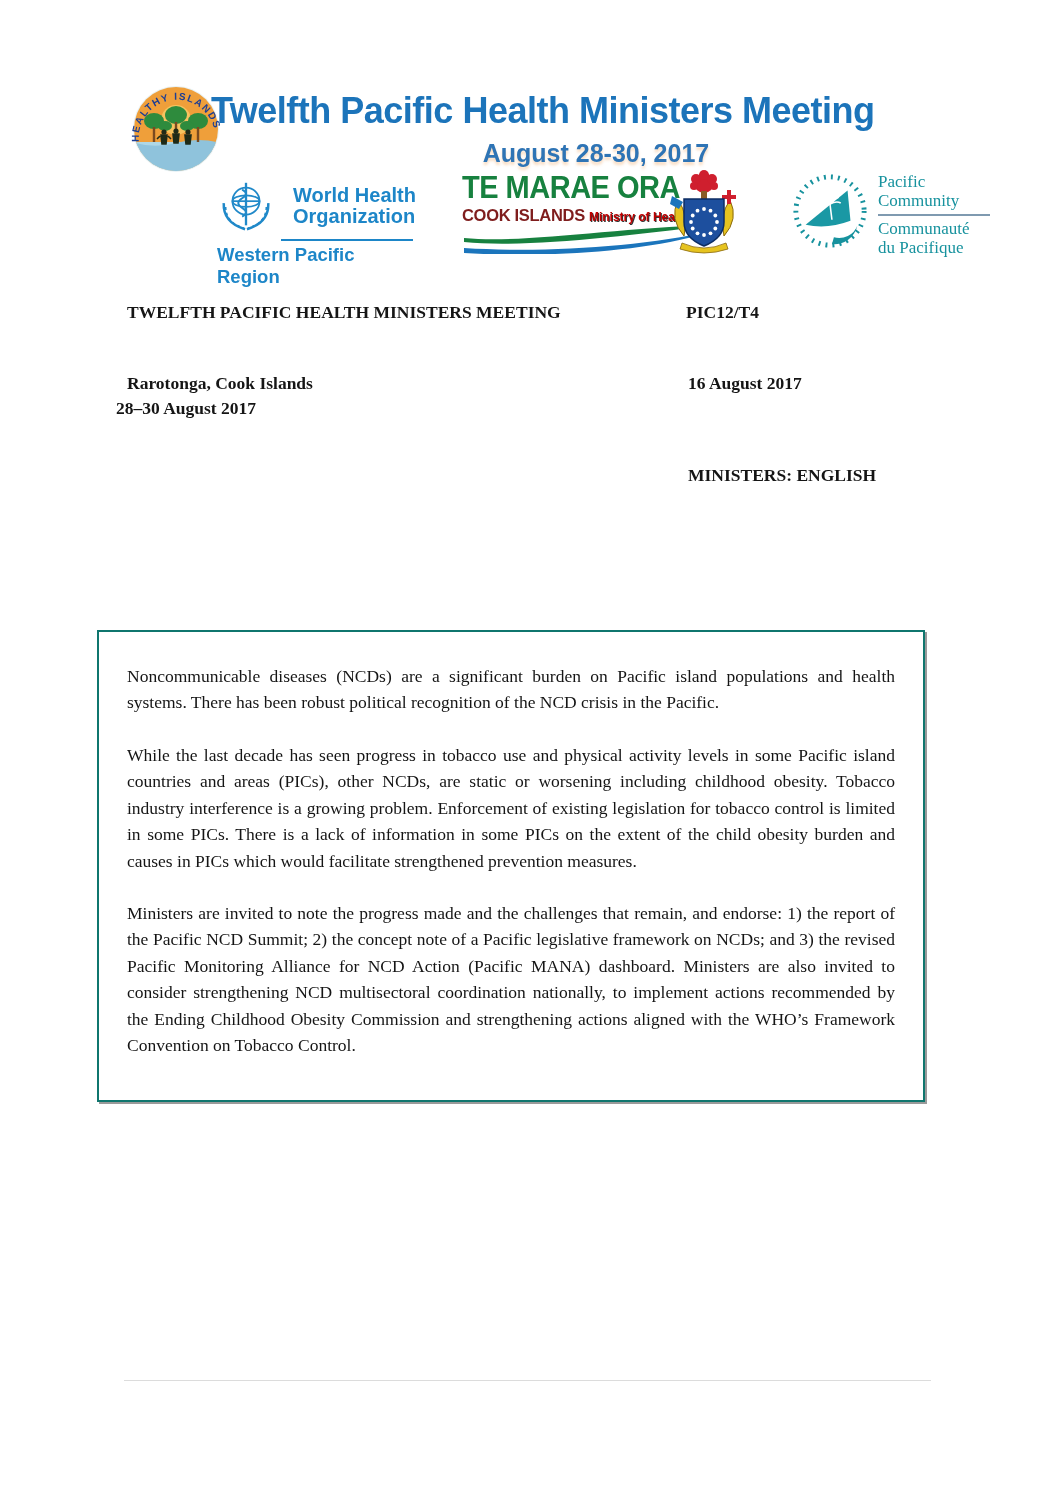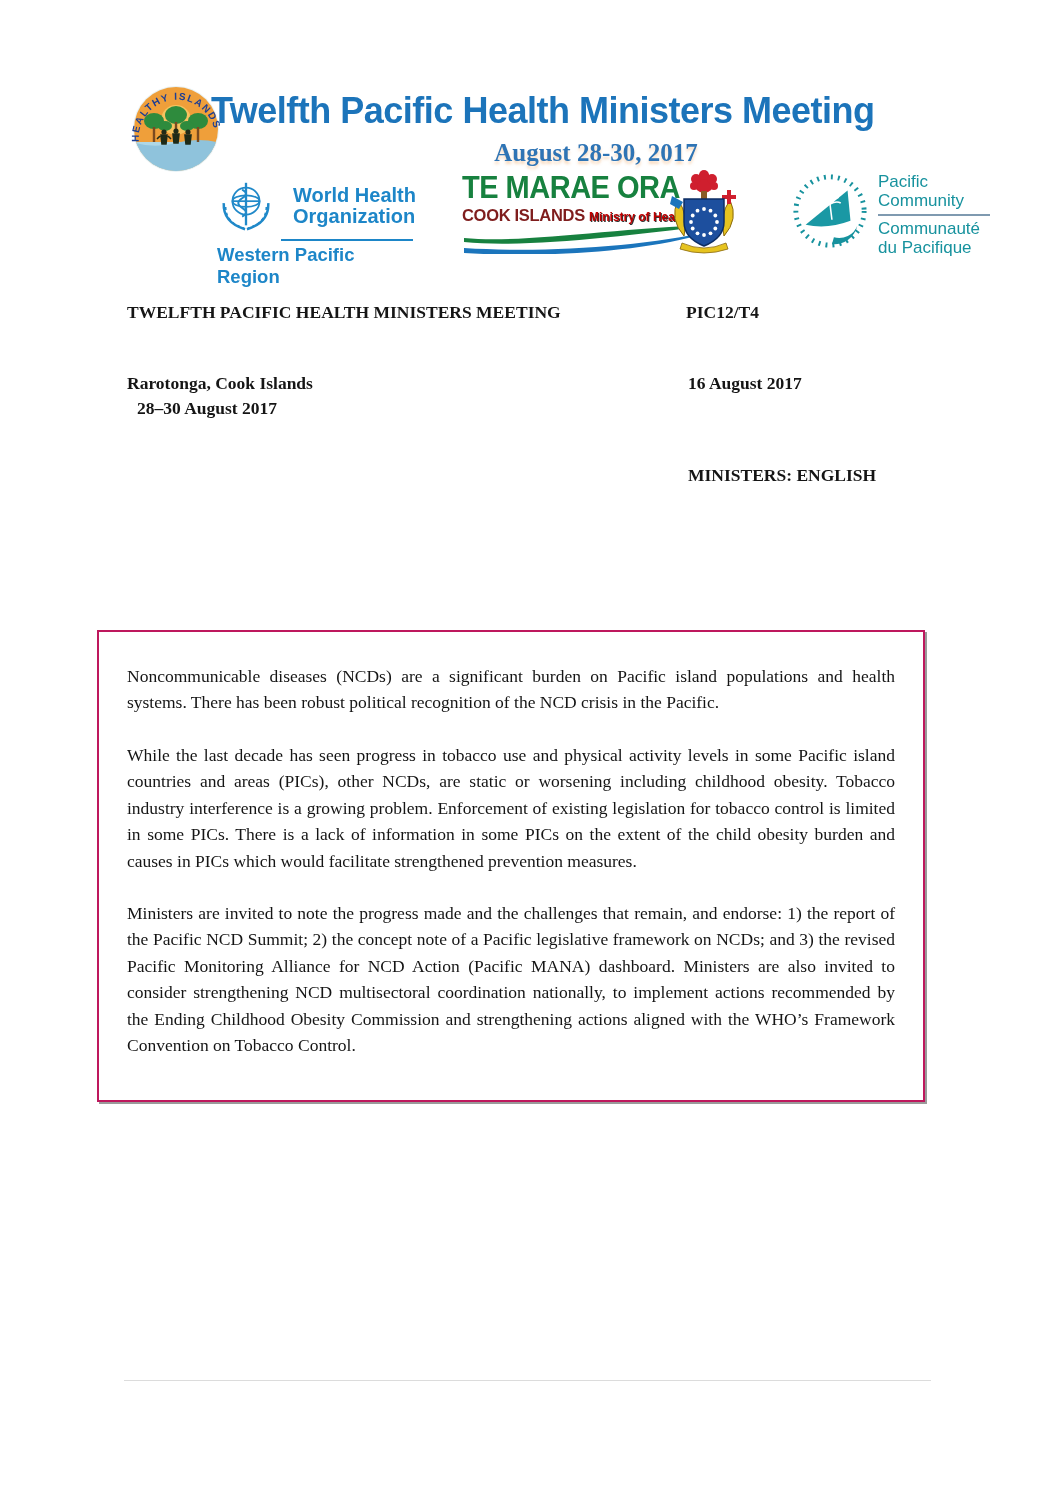--- a/index.html
+++ b/index.html
@@ -11,21 +11,21 @@
   }
   
   .hi-logo { position:absolute; left:131px; top:84px; width:90px; height:90px; }
   .banner-title {
     position:absolute; left:211px; top:90px; width:772px;
     font-family:"Liberation Sans", sans-serif; font-weight:bold;
     font-size:36px; letter-spacing:-0.5px; color:#1c74ba; white-space:nowrap;
   }
   .banner-dates {
     position:absolute; left:211px; top:139px; width:770px; text-align:center;
-    font-family:Liberation Serif, serif; font-weight:bold;
+    font-family:Liberation Sans, sans-serif; font-weight:bold;
     font-size:25px; color:#2e74b5;
     text-shadow:0 3px 3px rgba(235,150,70,0.35);
   }
   .who { position:absolute; left:217px; top:177px; width:200px;
          font-family:"Liberation Sans", sans-serif; color:#1d86c8; }
   .who-row { display:flex; align-items:center; gap:18px; }
   .who-emblem { width:58px; height:58px; flex:0 0 auto; }
   .who-name { font-weight:bold; font-size:20px; line-height:21px; }
   .who-rule { height:2px; background:#1d86c8; margin:4px 0 3px 64px; width:132px; }
   .who-region { font-weight:bold; font-size:18.5px; text-align:left; width:200px; }
@@ -33,38 +33,38 @@
          font-family:"Liberation Sans", sans-serif; }
   .tmo-name { font-weight:bold; font-size:29px; letter-spacing:-0.5px;
               color:#17813f; white-space:nowrap; transform:scaleY(1.08); transform-origin:left top; }
   .tmo-sub { margin-top:3px; white-space:nowrap; }
   .tmo-country { font-weight:bold; font-size:16.5px; color:#7f1d1d; letter-spacing:-0.3px; }
   .tmo-ministry { font-weight:bold; font-size:12px; color:#c00000;
                   text-shadow:1px 1px 0 #333; margin-left:4px; }
   .tmo-swoosh { position:absolute; left:0; top:54px; width:252px; height:30px; }
   .tmo-crest { position:absolute; left:204px; top:0; width:76px; height:84px; }
   .spc { position:absolute; left:791px; top:172px; display:flex; gap:9px;
-         font-family:Liberation Sans, sans-serif; color:#17929e; }
+         font-family:Liberation Serif, serif; color:#17929e; }
   .spc-emblem { width:78px; height:78px; flex:0 0 auto; }
   .spc-en, .spc-fr { font-size:17px; line-height:19px; }
   .spc-rule { height:2px; background:#7f9ab0; width:112px; margin:4px 0 3px; }
   
   .hdr { position:absolute; font-weight:bold; font-size:17.5px; white-space:nowrap; }
   .meeting-title { left:127px; top:302px; }
   .doc-ref { left:686px; top:302px; }
   .location { left:127px; top:373px; }
   .issue-date { left:688px; top:373px; }
-  .meeting-dates { left:137px; top:398px; }
+  .meeting-dates { left:116px; top:398px; }
   .original { left:688px; top:465px; }
   .doc-title { position:absolute; left:0; top:551px; width:1058px; text-align:center;
                font-weight:bold; font-size:21px; }
   
   .summary-box {
     position:absolute; left:97px; top:630px; width:828px; height:472px;
-    border:2px solid #be185d; box-shadow:2px 2px 0 #9a9a9a;
+    border:2px solid #0f766e; box-shadow:2px 2px 0 #9a9a9a;
     padding:31px 28px 0 28px; background:#fff;
   }
   .summary-box p {
     font-size:17.5px; line-height:1.51; text-align:justify; margin-bottom:26px;
   }
   .footer-rule { position:absolute; left:124px; top:1380px; width:807px;
                  height:0; border-top:1.5px solid #dcdcdc; }
 </style>
 </head>
 <body>

